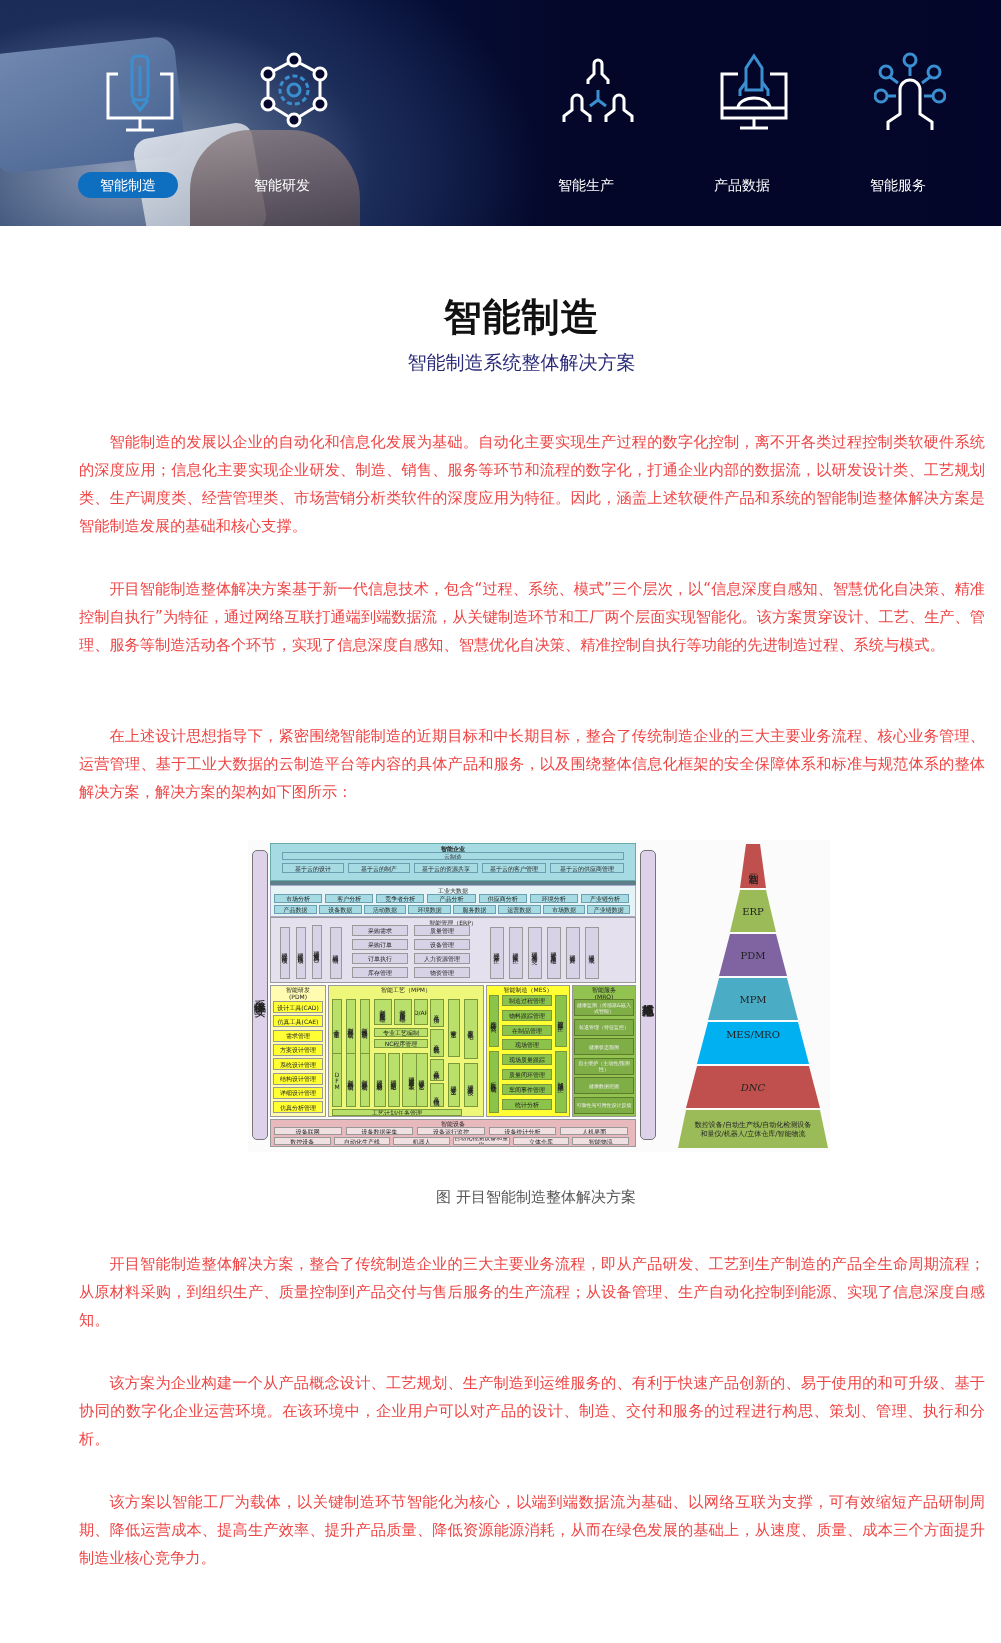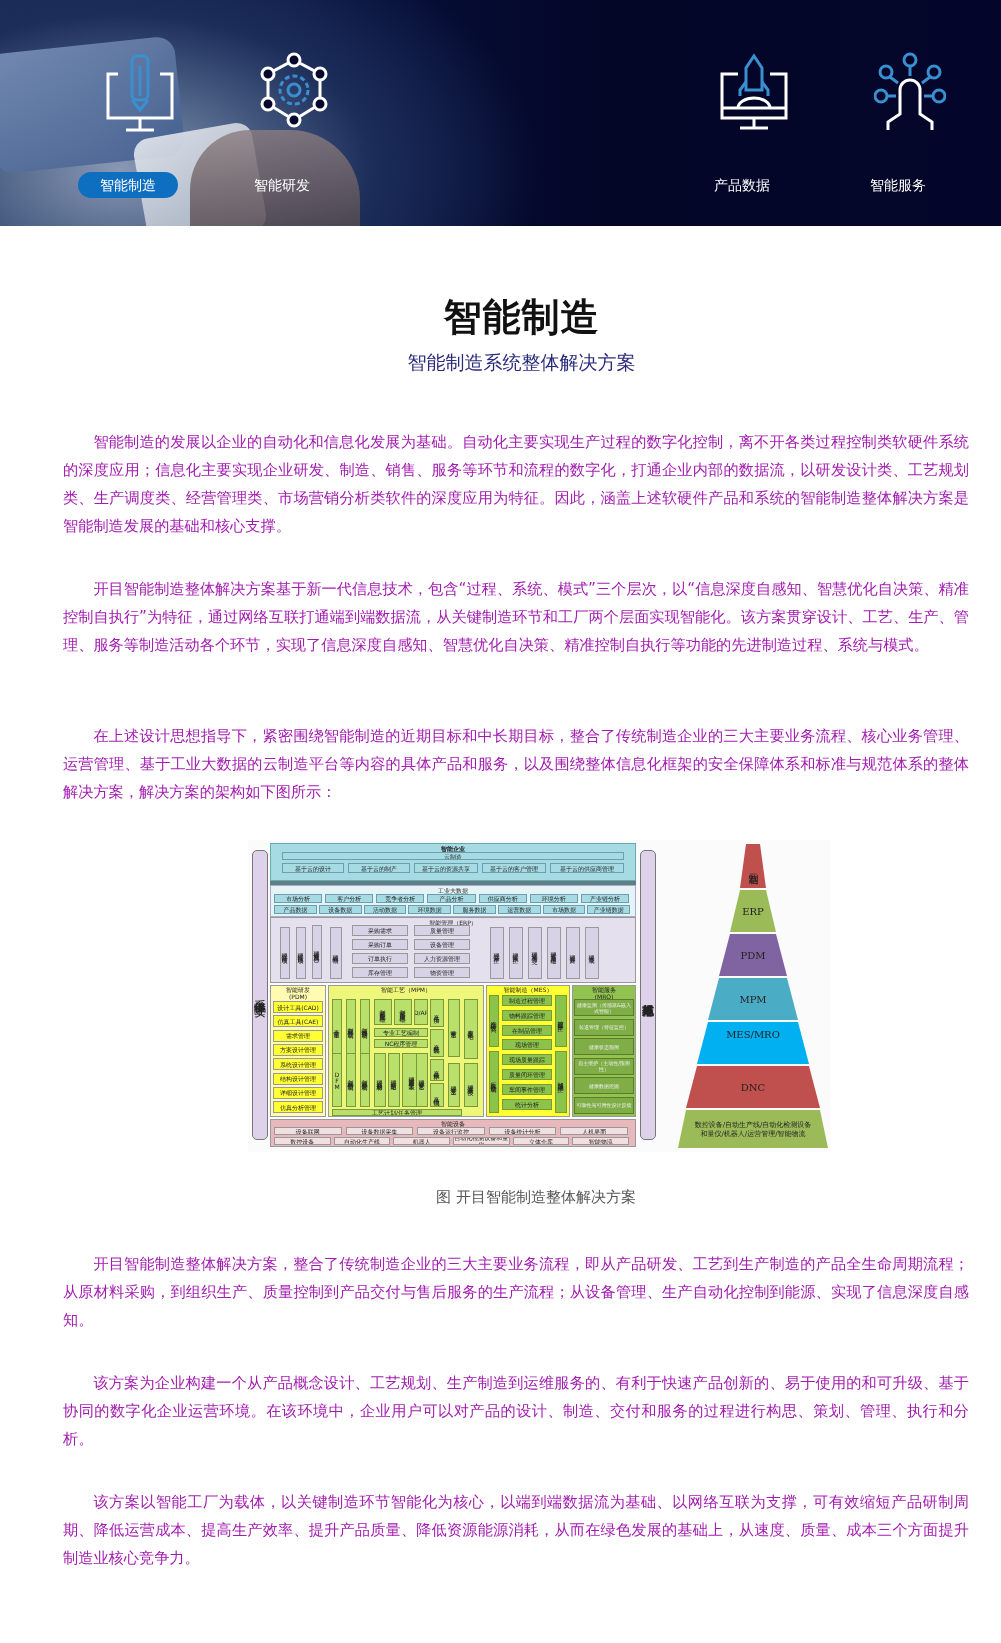--- a/index.html
+++ b/index.html
@@ -16,21 +16,21 @@
   .nav-item { position: absolute; top: 0; width: 158px; height: 226px; }
   .nav-icon { position: absolute; left: 44px; top: 52px; width: 72px; height: 84px; }
   .nav-label { position: absolute; left: 18px; top: 172px; width: 100px; height: 26px; line-height: 26px; text-align: center; color: #fff; font-size: 14px; border-radius: 13px; }
   .nav-item.active .nav-label { background: #0e6ec0; }
 
   
   .page-title { position: absolute; left: 0; top: 292px; width: 1043px; text-align: center; font-size: 38px; font-weight: bold; color: #111; letter-spacing: 1px; }
   .page-subtitle { position: absolute; left: 0; top: 350px; width: 1043px; text-align: center; font-size: 19px; color: #2c2b7a; }
 
   
-  .para { position: absolute; left: 63px; width: 906px; font-size: 15.2px; line-height: 28px; color: #a21caf; text-indent: 2em; text-align: justify; }
+  .para { position: absolute; left: 79px; width: 906px; font-size: 15.2px; line-height: 28px; color: #ef4444; text-indent: 2em; text-align: justify; }
 
   
   .figure { position: absolute; left: 248px; top: 840px; width: 582px; height: 312px; background: #fbfbfb; }
   .caption { position: absolute; left: 0; top: 1188px; width: 1072px; text-align: center; font-size: 15px; color: #555; }
 
   .side-bar { position: absolute; width: 16px; background: #ddd2ea; border: 1.5px solid #777; border-radius: 5px; font-size: 13px; color: #222; display: flex; flex-direction: column; align-items: center; justify-content: center; line-height: 16px; }
   .arch { position: absolute; left: 22px; top: 3px; width: 366px; height: 303px; }
   .d-box { position: absolute; font-size: 6px; color: #222; text-align: center; display: flex; align-items: center; justify-content: center; line-height: 7px; overflow: hidden; }
   .d-cloud { background: #a7dbe4; border: 1px solid #6aa; }
   .d-cell { background: #a7dbe4; border: 1px solid #6a9fb0; }
@@ -76,20 +76,31 @@
         <circle cx="36" cy="68" r="6" fill="#05082c" stroke="#fff" stroke-width="3"></circle>
         <circle cx="10" cy="52" r="6" fill="#05082c" stroke="#fff" stroke-width="3"></circle>
         <circle cx="10" cy="22" r="6" fill="#05082c" stroke="#fff" stroke-width="3"></circle>
         <circle cx="36" cy="38" r="14" fill="none" stroke="#3a8fd0" stroke-width="3" stroke-dasharray="5 3"></circle>
         <circle cx="36" cy="38" r="6" fill="none" stroke="#3a8fd0" stroke-width="3"></circle>
       </svg>
       <div class="nav-label">智能研发</div>
     </div>
 
 
+    <div class="nav-item" style="left:518px">
+      <svg class="nav-icon" viewBox="0 0 72 84">
+        <path d="M26 32 V28 L32 22 V12 A4 4 0 0 1 40 12 V22 L46 28 V32" fill="none" stroke="#fff" stroke-width="3"></path>
+        <path d="M2 70 V64 L10 58 V48 A5 5 0 0 1 20 48 V58 L28 64 V70" fill="none" stroke="#fff" stroke-width="3"></path>
+        <path d="M44 70 V64 L52 58 V48 A5 5 0 0 1 62 48 V58 L70 64 V70" fill="none" stroke="#fff" stroke-width="3"></path>
+        <line x1="36" y1="48" x2="36" y2="38" stroke="#3a8fd0" stroke-width="3"></line>
+        <line x1="36" y1="48" x2="28" y2="54" stroke="#3a8fd0" stroke-width="3"></line>
+        <line x1="36" y1="48" x2="44" y2="54" stroke="#3a8fd0" stroke-width="3"></line>
+      </svg>
+      <div class="nav-label">智能生产</div>
+    </div>
 
     <div class="nav-item" style="left:674px">
       <svg class="nav-icon" viewBox="0 0 72 84">
         <path d="M20 22 H4 V66 H68 V22 H52" fill="none" stroke="#fff" stroke-width="3"></path>
         <line x1="4" y1="56" x2="68" y2="56" stroke="#fff" stroke-width="3"></line>
         <line x1="36" y1="66" x2="36" y2="76" stroke="#fff" stroke-width="3"></line>
         <line x1="22" y1="76" x2="50" y2="76" stroke="#fff" stroke-width="3"></line>
         <path d="M20 56 A16 10 0 0 1 52 56" fill="none" stroke="#fff" stroke-width="3"></path>
         <path d="M36 4 L44 16 V38 H28 V16 Z" fill="none" stroke="#3a8fd0" stroke-width="3"></path>
         <path d="M28 30 L22 38 V44 M44 30 L50 38 V44" fill="none" stroke="#3a8fd0" stroke-width="3"></path>
@@ -293,22 +304,22 @@
       <polygon points="41,138 109,138 120,180 30,180" fill="#4bacc6"></polygon>
       <polygon points="30,182 120,182 131,224 19,224" fill="#00b0f0"></polygon>
       <polygon points="19,226 131,226 142,268 8,268" fill="#c0504d"></polygon>
       <polygon points="8,270 142,270 150,308 0,308" fill="#9bbb59"></polygon>
     </svg>
     <div class="pyr-layer" style="top:4px;height:44px;font-family:'DejaVu Sans',sans-serif;font-size:10px;writing-mode:vertical-rl;left:68px;width:14px;">云制造</div>
     <div class="pyr-layer" style="top:50px;height:42px;">ERP</div>
     <div class="pyr-layer" style="top:94px;height:42px;">PDM</div>
     <div class="pyr-layer" style="top:138px;height:42px;">MPM</div>
     <div class="pyr-layer" style="top:182px;height:24px;">MES/MRO</div>
-    <div class="pyr-layer" style="top:226px;height:42px;">DNC</div>
-    <div class="pyr-layer" style="top:272px;height:36px;left:14px;width:122px;font-family:'DejaVu Sans',sans-serif;font-size:7px;line-height:9px;text-align:center;">数控设备/自动生产线/自动化检测设备和量仪/机器人/运营管理/智能物流</div>
+    <div class="pyr-layer" style="top:226px;height:42px;font-style:italic;">DNC</div>
+    <div class="pyr-layer" style="top:272px;height:36px;left:14px;width:122px;font-family:'DejaVu Sans',sans-serif;font-size:7px;line-height:9px;text-align:center;">数控设备/自动生产线/自动化检测设备和量仪/机器人/立体仓库/智能物流</div>
   </div>
 </div>
 
 <div class="caption">图 开目智能制造整体解决方案</div>
 
 <p class="para" style="top:1250px">开目智能制造整体解决方案，整合了传统制造企业的三大主要业务流程，即从产品研发、工艺到生产制造的产品全生命周期流程；从原材料采购，到组织生产、质量控制到产品交付与售后服务的生产流程；从设备管理、生产自动化控制到能源、实现了信息深度自感知。</p>
 <p class="para" style="top:1369px">该方案为企业构建一个从产品概念设计、工艺规划、生产制造到运维服务的、有利于快速产品创新的、易于使用的和可升级、基于协同的数字化企业运营环境。在该环境中，企业用户可以对产品的设计、制造、交付和服务的过程进行构思、策划、管理、执行和分析。</p>
 <p class="para" style="top:1488px">该方案以智能工厂为载体，以关键制造环节智能化为核心，以端到端数据流为基础、以网络互联为支撑，可有效缩短产品研制周期、降低运营成本、提高生产效率、提升产品质量、降低资源能源消耗，从而在绿色发展的基础上，从速度、质量、成本三个方面提升制造业核心竞争力。</p>
 
 </body></html>

